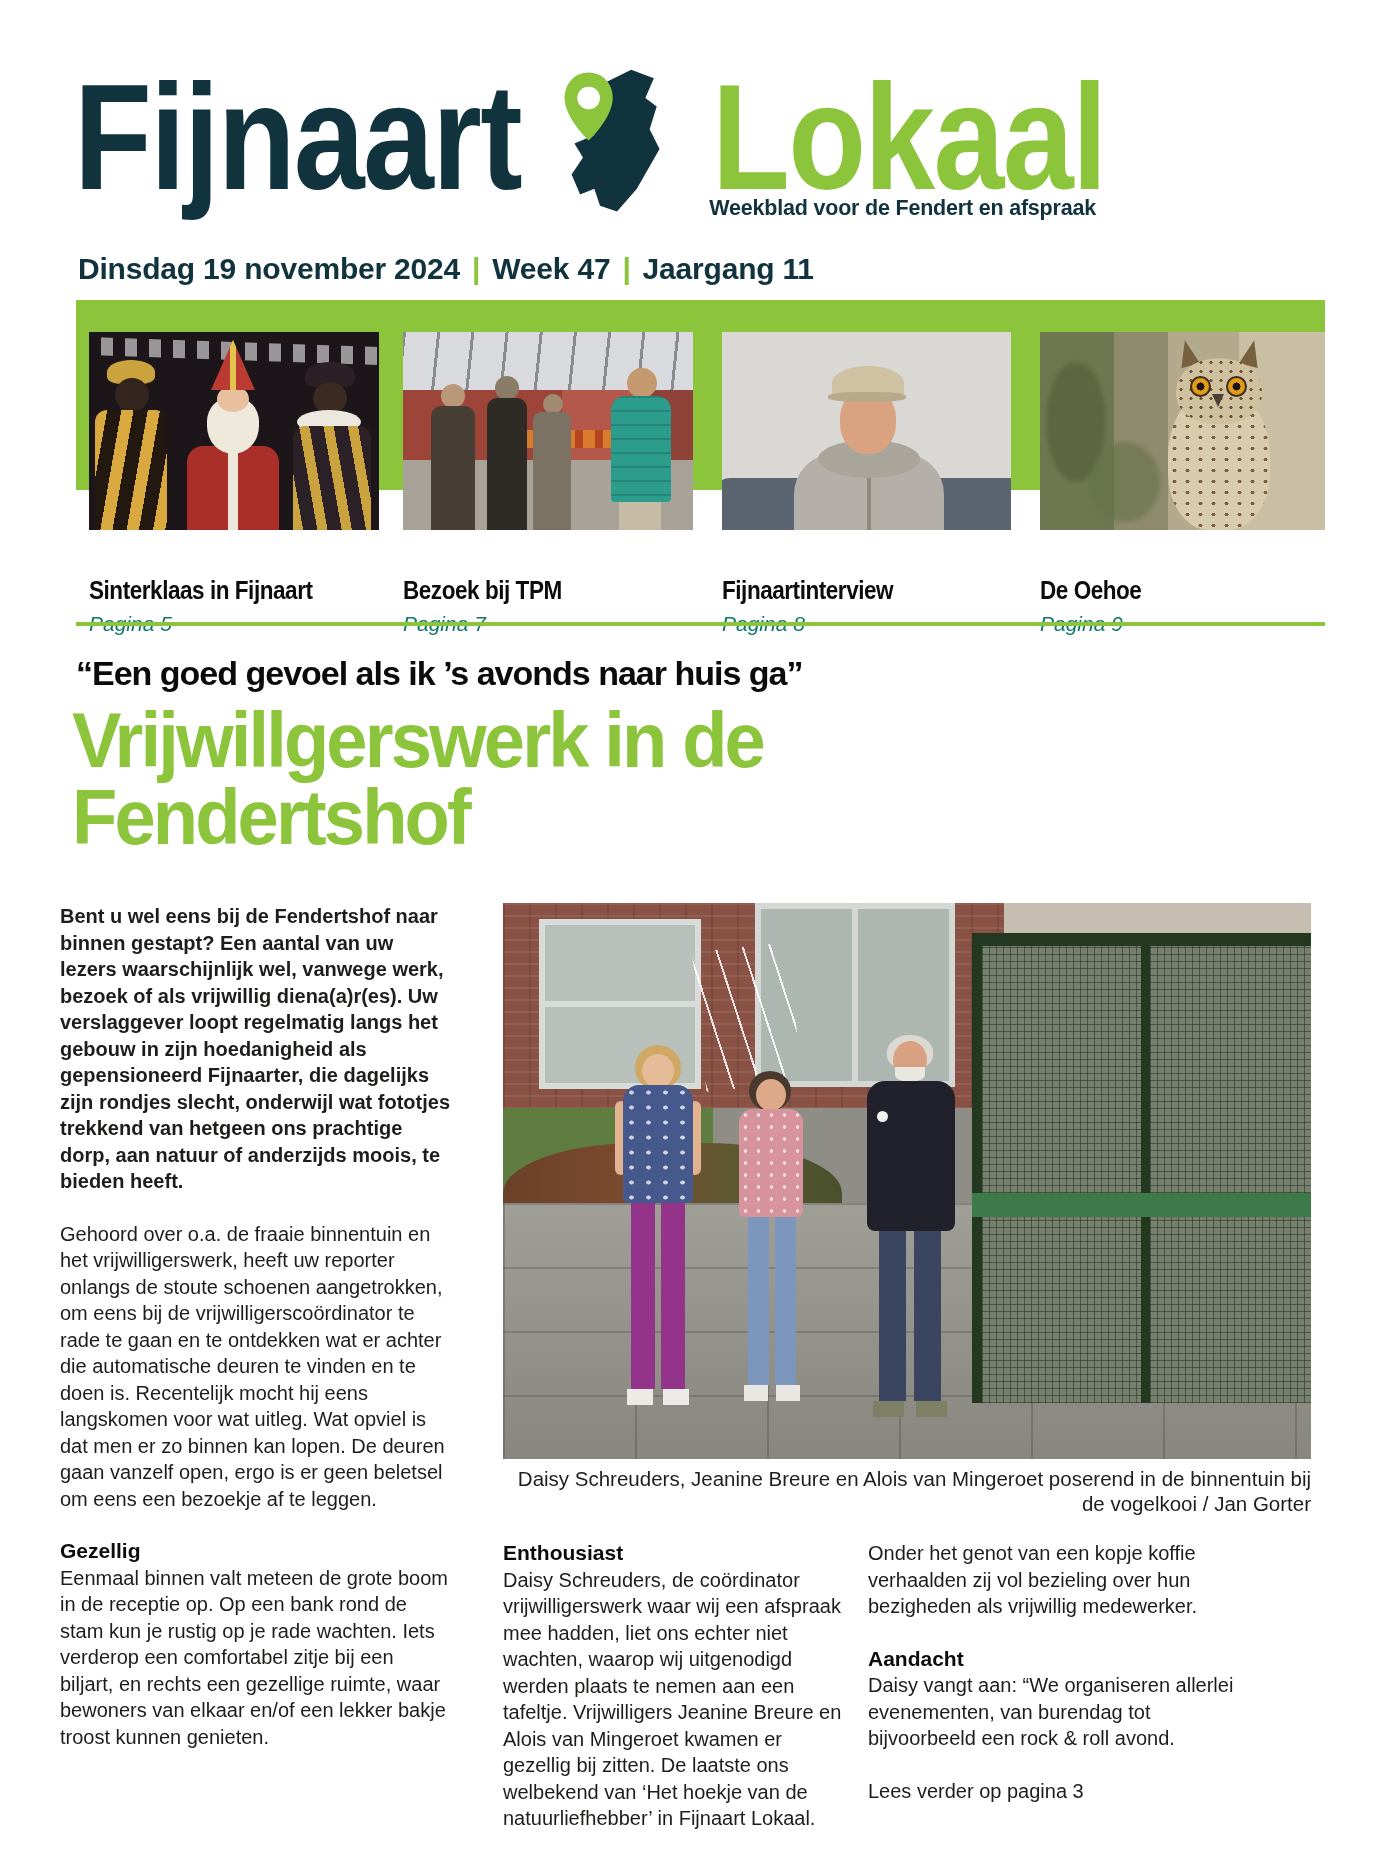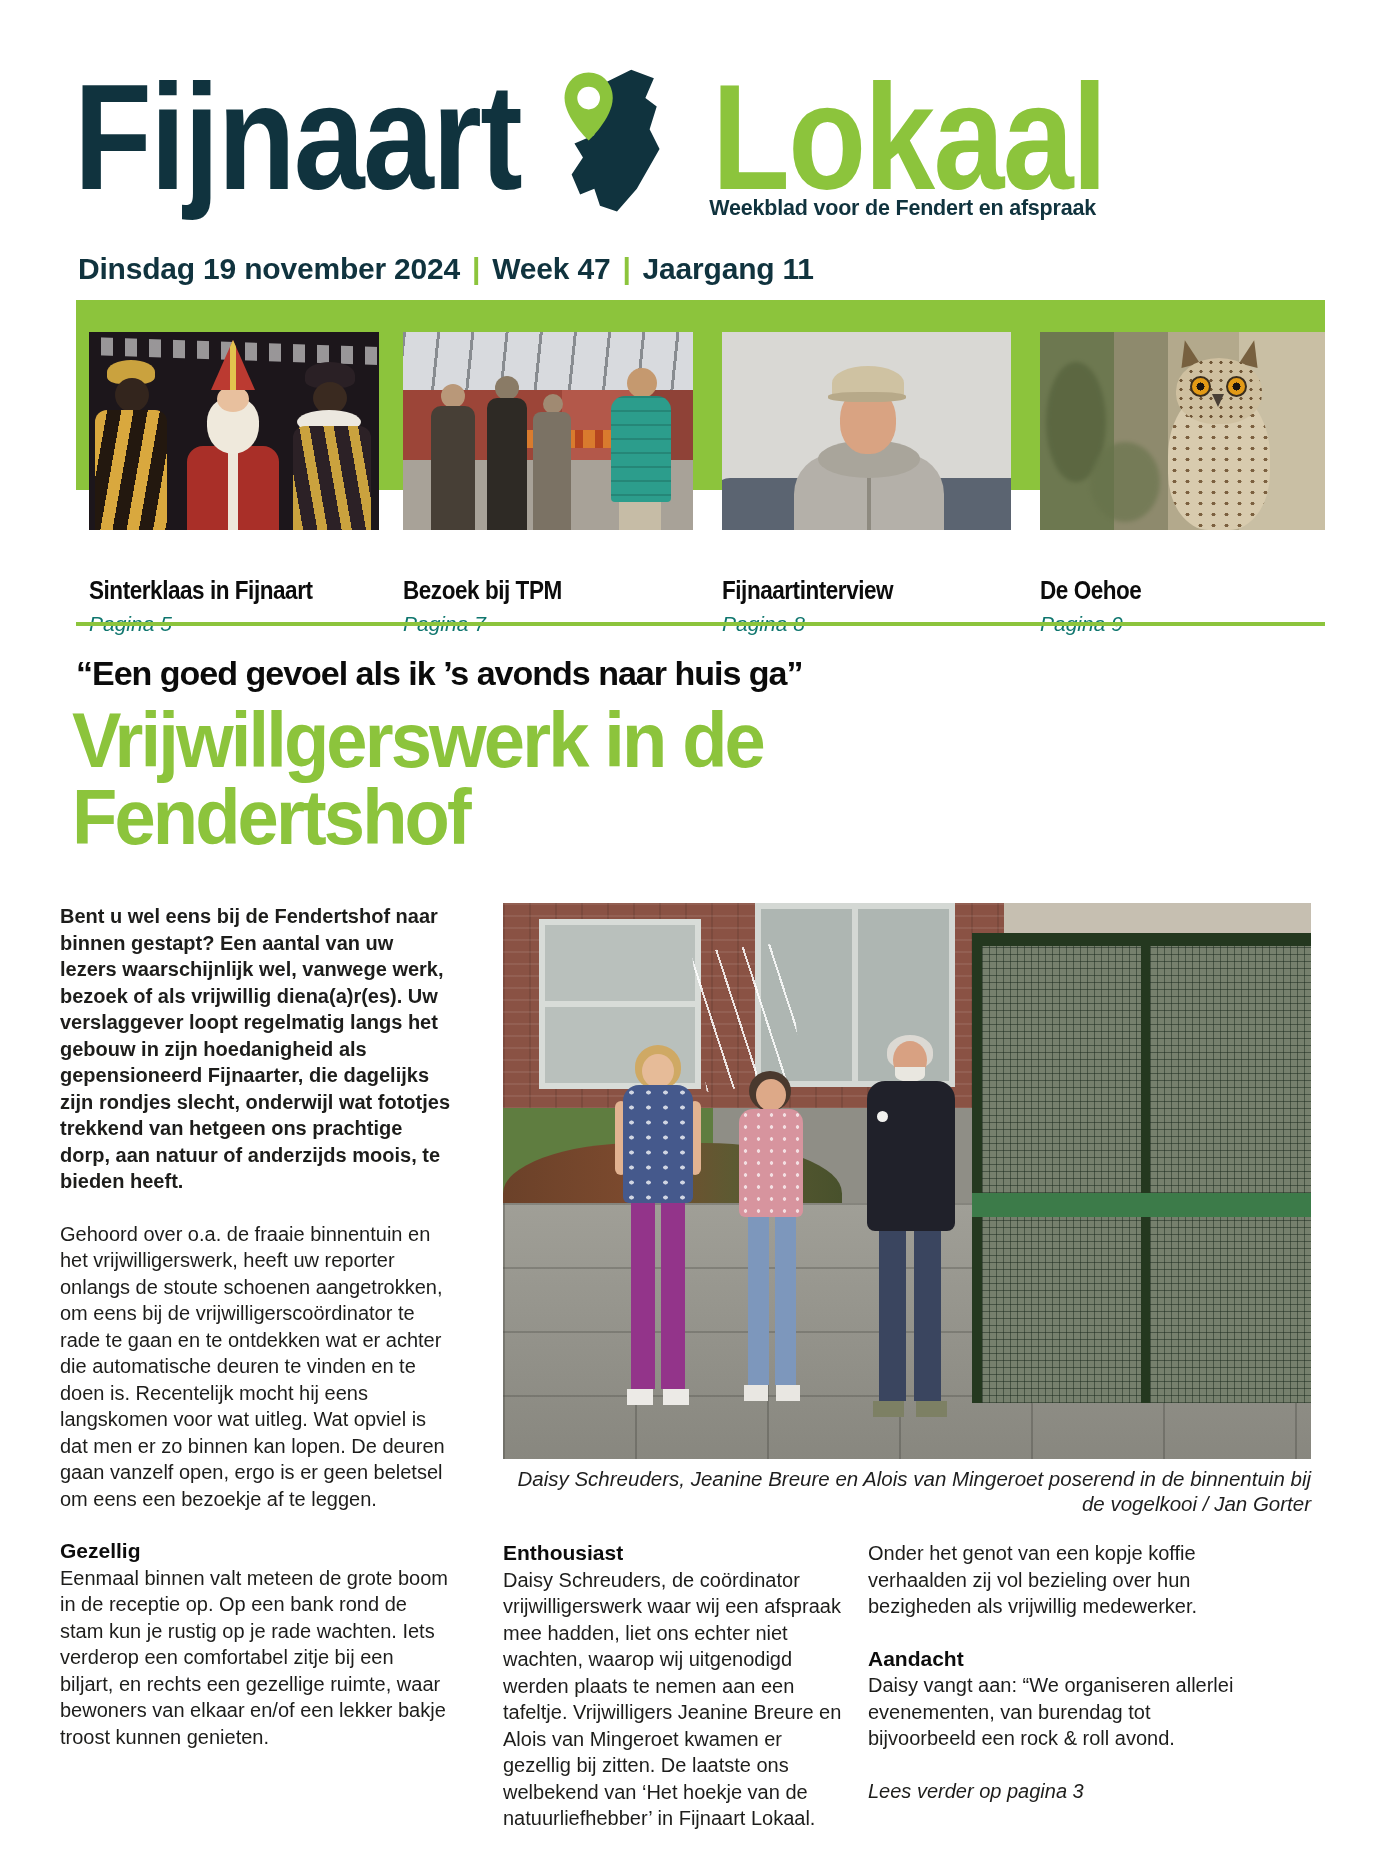--- a/index.html
+++ b/index.html
@@ -116,21 +116,21 @@
     color:var(--green);letter-spacing:-3px;transform:scaleX(.95);transform-origin:left top;white-space:nowrap;}
 
   
   .col{position:absolute;font-size:20px;line-height:26.5px;color:#1d1d1b;}
   .col p{margin:0 0 26px;}
   .col h3{font-size:21px;font-weight:800;color:#0c0c0c;line-height:26.5px;}
   .col .intro{font-weight:700;}
   .col-left{left:60px;top:903px;width:392px;}
   .col-mid{left:503px;top:1540px;width:347px;}
   .col-right{left:868px;top:1540px;width:384px;}
-  .more{font-style:italic;}
+  .more{}
 
   
   .main-photo{position:absolute;left:503px;top:903px;width:808px;height:556px;overflow:hidden;background:#8f8e86;}
   .main-photo div{position:absolute;}
   .mp-brick{left:0;top:0;width:62%;height:205px;background:#8a5244;
     background-image:repeating-linear-gradient(180deg,rgba(255,255,255,.08) 0 2px,transparent 2px 12px),
                      repeating-linear-gradient(90deg,rgba(0,0,0,.10) 0 2px,transparent 2px 26px);}
   .mp-wall-light{left:62%;top:0;width:38%;height:230px;background:#c6bfb1;}
   .mp-window1{left:36px;top:16px;width:150px;height:158px;background:#b9c0bc;border:6px solid #d8dcd8;
     background-image:linear-gradient(#d8dcd8,#d8dcd8);background-size:100% 6px;
@@ -181,21 +181,21 @@
   .pa-face{left:30px;top:6px;width:34px;height:38px;background:#d8a182;border-radius:50%;}
   .pa-beard{left:32px;top:32px;width:30px;height:15px;background:#e9e7e0;border-radius:0 0 50% 50%;}
   .pa-jacket{left:4px;top:46px;width:88px;height:150px;background:#20212a;border-radius:18px 18px 8px 8px;}
   .pa-badge{left:14px;top:76px;width:11px;height:11px;background:#f2f2ef;border-radius:50%;}
   .pa-jeans{left:16px;top:196px;width:62px;height:170px;
     background:linear-gradient(90deg,#3a455f 0 44%,transparent 44% 56%,#3a455f 56%);}
   .pa-shoes{left:10px;top:366px;width:74px;height:16px;
     background:linear-gradient(90deg,#7d8064 0 42%,transparent 42% 58%,#7d8064 58%);}
 
   .photo-caption{position:absolute;left:503px;top:1466px;width:808px;text-align:right;
-    font-style:italic;font-size:20.5px;line-height:25px;color:#1e1e1e;}
+    font-size:20.5px;line-height:25px;color:#1e1e1e;}
 </style>
 </head>
 <body>
 
 <div class="page">
 
   <header>
     <div class="logo logo-left">Fijnaart</div>
     <svg class="map-icon" viewBox="0 0 120 110" aria-hidden="true">
       <path d="M70,4 L86,10 L80,24 L88,30 L83,46 L90,60 L74,88 L60,104 L48,100 L44,88 L34,92 L28,78 L36,66 L30,56 L44,50 L40,34 L52,30 L50,14 Z" fill="#10333e"></path>

